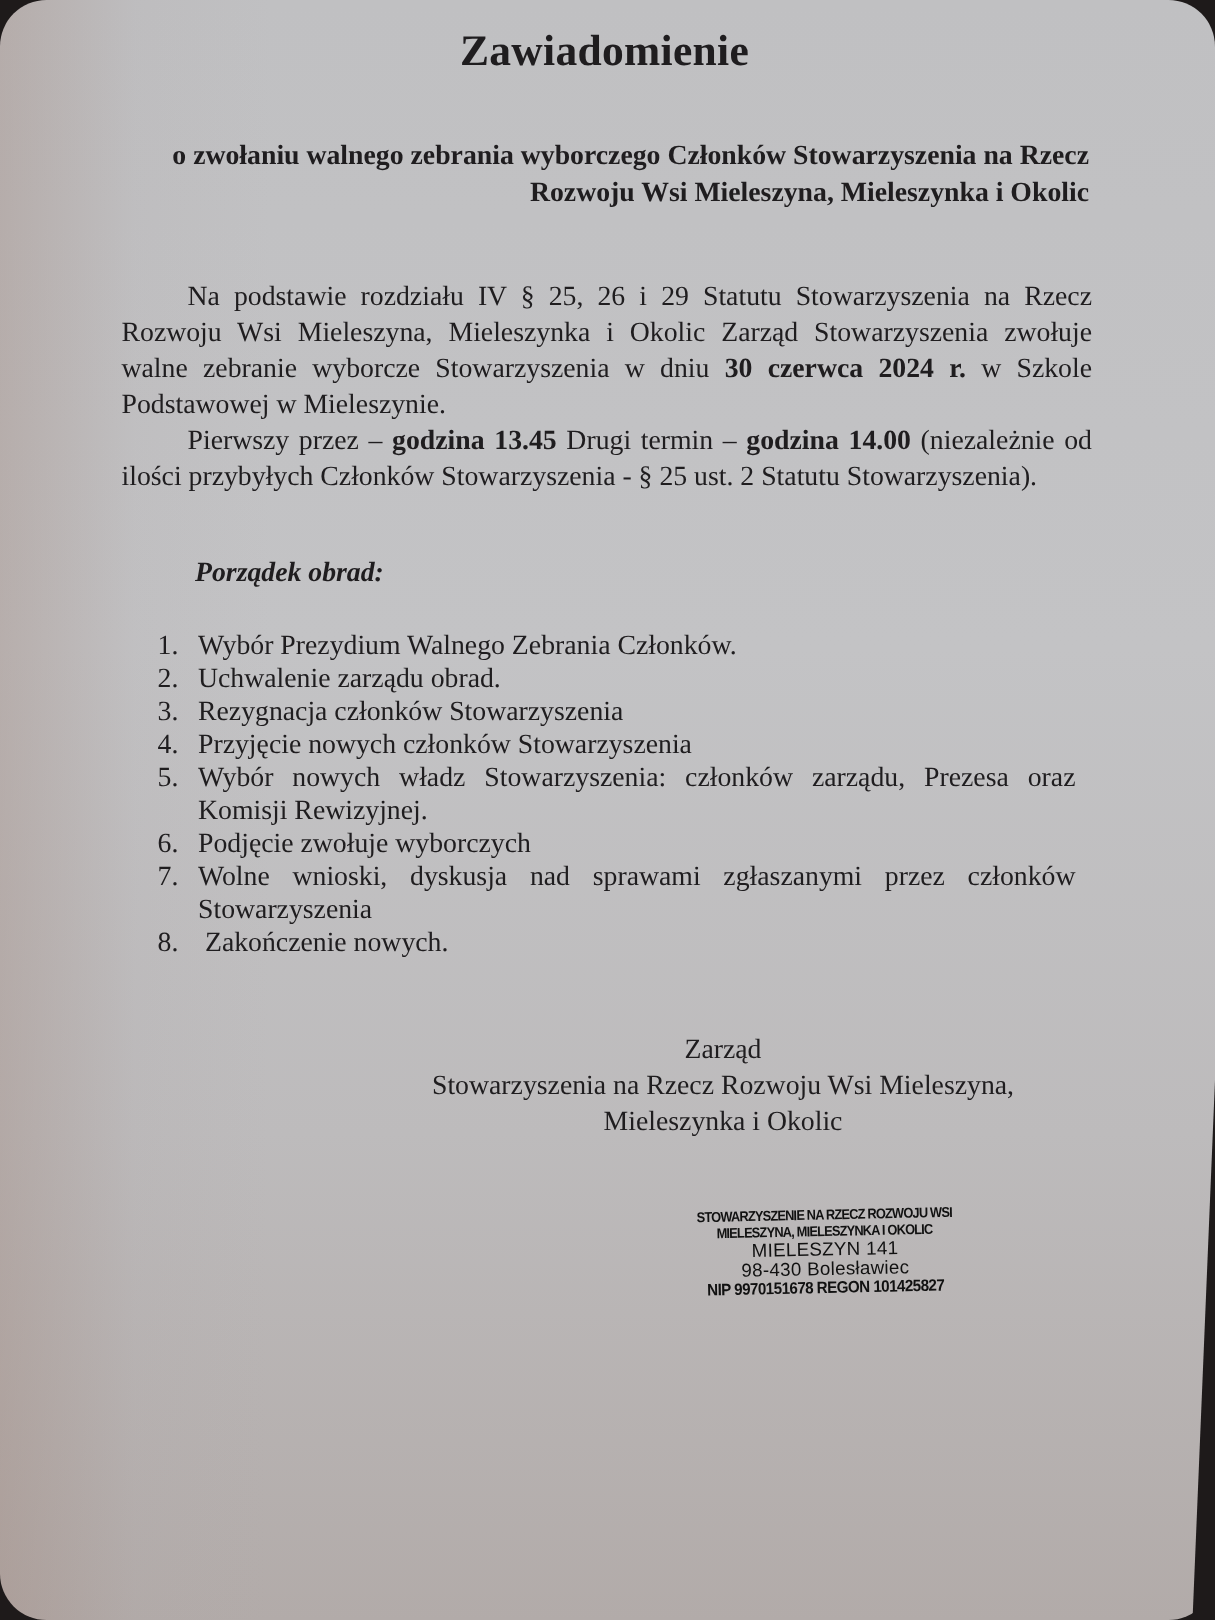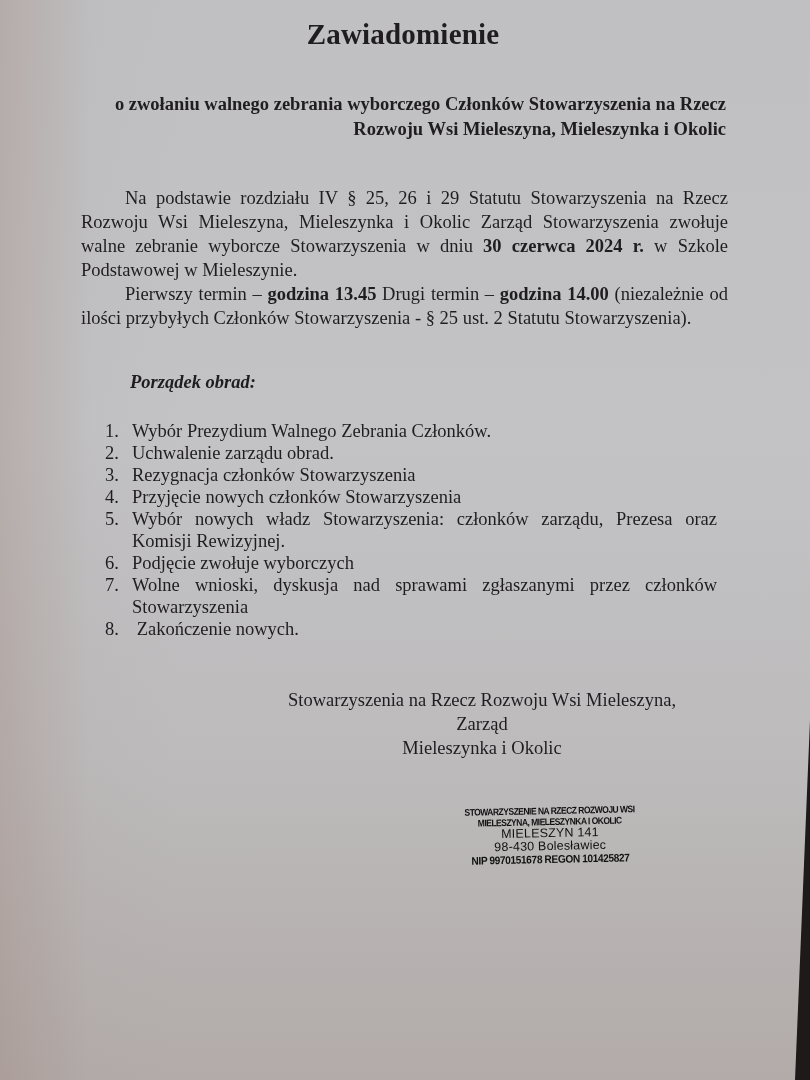--- a/index.html
+++ b/index.html
@@ -8,20 +8,21 @@
     background: #1e1a1a;
     font-family: "Liberation Serif", "DejaVu Serif", serif;
     color: #1f1d1f;
   }
   .paper {
     position: absolute; left: 0; top: 0; width: 810px; height: 1080px;
     background:
       linear-gradient(90deg, rgba(160,135,125,0.35) 0px, rgba(170,160,160,0.10) 90px, rgba(0,0,0,0) 180px),
       linear-gradient(180deg, #c0c0c2 0%, #c3c3c5 40%, #bdbbbc 70%, #b2aba9 100%);
     clip-path: polygon(0 0, 810px 0, 810px 720px, 795px 1080px, 0 1080px);
+    border-radius: 31px;
   }
   .title {
     position: absolute; left: 0; width: 806px; top: 18px; text-align: center;
     font-weight: bold; font-size: 29px; letter-spacing: 0.2px;
   }
   .subtitle {
     position: absolute; left: 90px; width: 636px; top: 92px; text-align: right;
     font-weight: bold; font-size: 18.5px; line-height: 25px;
   }
   .body-text {
@@ -59,21 +60,21 @@
 <body>
 
 <div class="paper">
 
   <div class="title">Zawiadomienie</div>
 
   <div class="subtitle">o zwołaniu walnego zebrania wyborczego Członków Stowarzyszenia na Rzecz Rozwoju Wsi Mieleszyna, Mieleszynka i Okolic</div>
 
   <div class="body-text">
     <p><span>Na podstawie rozdziału IV § 25, 26 i 29 Statutu Stowarzyszenia na Rzecz Rozwoju Wsi Mieleszyna, Mieleszynka i Okolic Zarząd Stowarzyszenia zwołuje walne zebranie wyborcze Stowarzyszenia w dniu </span><b>30 czerwca  2024 r.</b><span> w Szkole Podstawowej w Mieleszynie.</span></p>
-    <p><span>Pierwszy termin – </span><b>godzina 13.45</b><span> Drugi termin – </span><b>godzina 14.00</b><span style="display:inline"> (niezależnie od ilości przybyłych Członków Stowarzyszenia - § 25 ust. 2 Statutu Stowarzyszenia).</span></p>
+    <p><span>Pierwszy przez – </span><b>godzina 13.45</b><span> Drugi termin – </span><b>godzina 14.00</b><span style="display:inline"> (niezależnie od ilości przybyłych Członków Stowarzyszenia - § 25 ust. 2 Statutu Stowarzyszenia).</span></p>
   </div>
 
   <div class="agenda-heading">Porządek obrad:</div>
 
   <ol class="agenda">
     <li>
         <span class="num">1.</span>
         <span class="txt">Wybór Prezydium Walnego Zebrania Członków.</span>
       </li>
     <li>
@@ -100,22 +101,22 @@
         <span class="num">7.</span>
         <span class="txt">Wolne wnioski, dyskusja nad sprawami zgłaszanymi przez członków Stowarzyszenia</span>
       </li>
     <li>
         <span class="num">8.</span>
         <span class="txt" style="white-space:pre"> Zakończenie nowych.</span>
       </li>
   </ol>
 
   <div class="signature">
+    <div>Zarząd</div>
     <div>Stowarzyszenia na Rzecz Rozwoju Wsi Mieleszyna,</div>
-    <div>Zarząd</div>
     <div>Mieleszynka i Okolic</div>
   </div>
 
   <div class="stamp">
     <div class="s1">STOWARZYSZENIE NA RZECZ ROZWOJU WSI</div>
     <div class="s1">MIELESZYNA, MIELESZYNKA I OKOLIC</div>
     <div class="s2">MIELESZYN 141</div>
     <div class="s2">98-430 Bolesławiec</div>
     <div class="s3">NIP 9970151678 REGON 101425827</div>
   </div>

